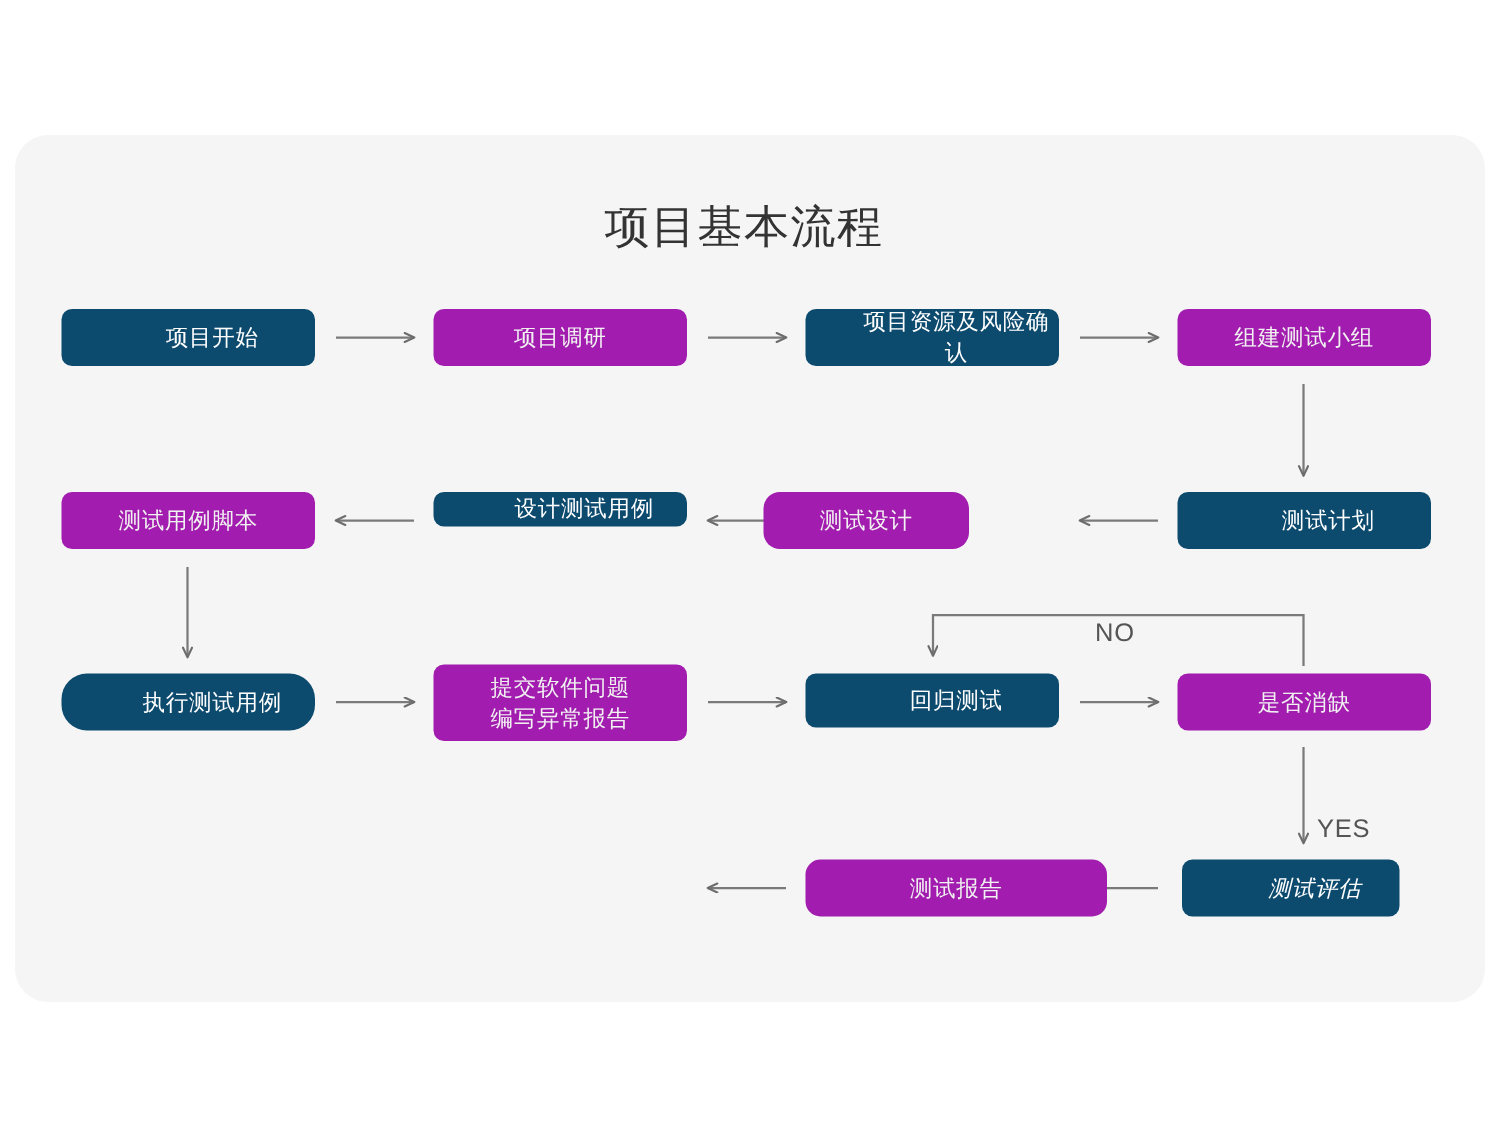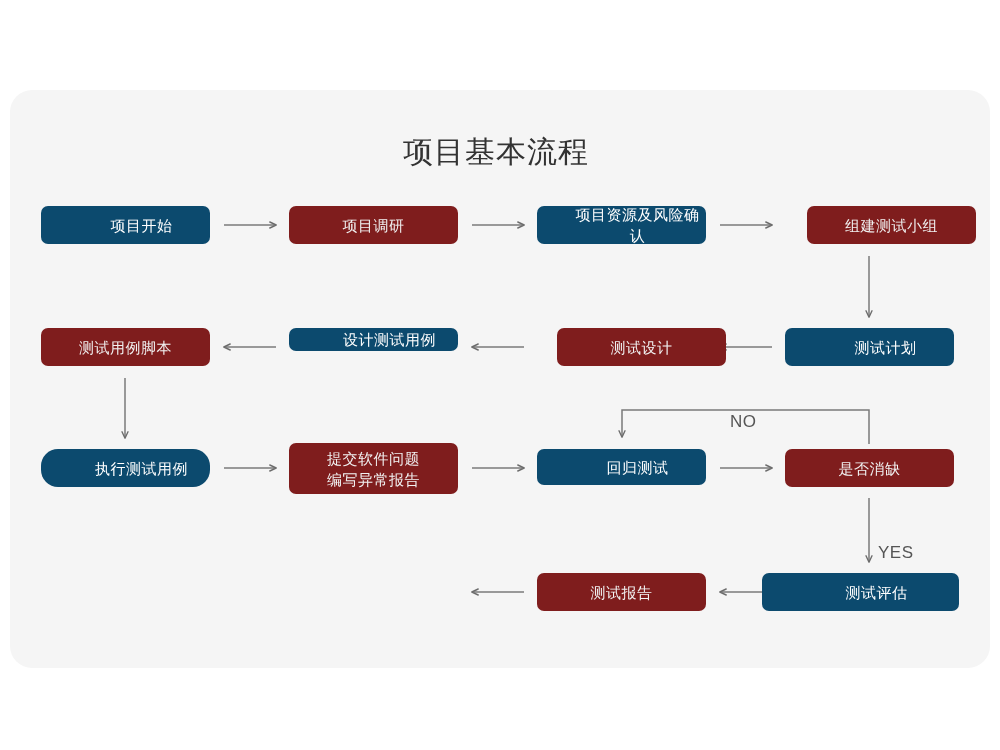--- a/index.html
+++ b/index.html
@@ -50,21 +50,21 @@
     letter-spacing: 0.5px;
     white-space: pre-line;
     user-select: none;
   }
   .node.purple {
     background: #0c4a6e;
     color: #ffffff;
     padding-left: 32px;
   }
   .node.gray {
-    background: #7f1d1d;
+    background: #a21caf;
     color: #f1f1f1;
   }
   #edges {
     position: absolute;
     left: 0; top: 0;
     width: 1000px; height: 750px;
     pointer-events: none;
   }
   .edge-label {
     position: absolute;
@@ -112,32 +112,32 @@
       <line x1="869" y1="498" x2="869" y2="562"></line>
 
       <line x1="772" y1="592" x2="720" y2="592"></line>
       <line x1="524" y1="592" x2="472" y2="592"></line>
     </g>
   </svg>
 
   <div class="node purple" style="left:41px;  top:206px; width:169px; height:38px;">项目开始</div>
   <div class="node gray" style="left:289px; top:206px; width:169px; height:38px;">项目调研</div>
   <div class="node purple" style="left:537px; top:206px; width:169px; height:38px;">项目资源及风险确认</div>
-  <div class="node gray" style="left:785px; top:206px; width:169px; height:38px;margin-left:22px;">组建测试小组</div>
+  <div class="node gray" style="left:785px; top:206px; width:169px; height:38px;">组建测试小组</div>
 
   <div class="node gray" style="left:41px;  top:328px; width:169px; height:38px;">测试用例脚本</div>
   <div class="node purple" style="left:289px; top:328px; width:169px; height:23px;">设计测试用例</div>
-  <div class="node gray" style="left:557px; top:328px; width:169px; height:38px;">测试设计</div>
+  <div class="node gray" style="left:509px; top:328px; width:137px; height:38px;border-radius:11px;">测试设计</div>
   <div class="node purple" style="left:785px; top:328px; width:169px; height:38px;">测试计划</div>
 
   <div class="node purple" style="left:41px;  top:449px; width:169px; height:38px;border-radius:17px;">执行测试用例</div>
   <div class="node gray" style="left:289px; top:443px; width:169px; height:51px;">提交软件问题
 编写异常报告</div>
   <div class="node purple" style="left:537px; top:449px; width:169px; height:36px;">回归测试</div>
   <div class="node gray" style="left:785px; top:449px; width:169px; height:38px;">是否消缺</div>
 
-  <div class="node gray" style="left:537px; top:573px; width:169px; height:38px;">测试报告</div>
-  <div class="node purple" style="left:762px; top:573px; width:197px; height:38px;">测试评估</div>
+  <div class="node gray" style="left:537px; top:573px; width:201px; height:38px;border-radius:10px;">测试报告</div>
+  <div class="node purple" style="left:788px; top:573px; width:145px; height:38px;font-style:italic;">测试评估</div>
 
   <div class="edge-label" style="left:730px; top:412px;">NO</div>
   <div class="edge-label" style="left:878px; top:521px;margin-top:22px;">YES</div>
 
 </div>
 
 </body></html>

